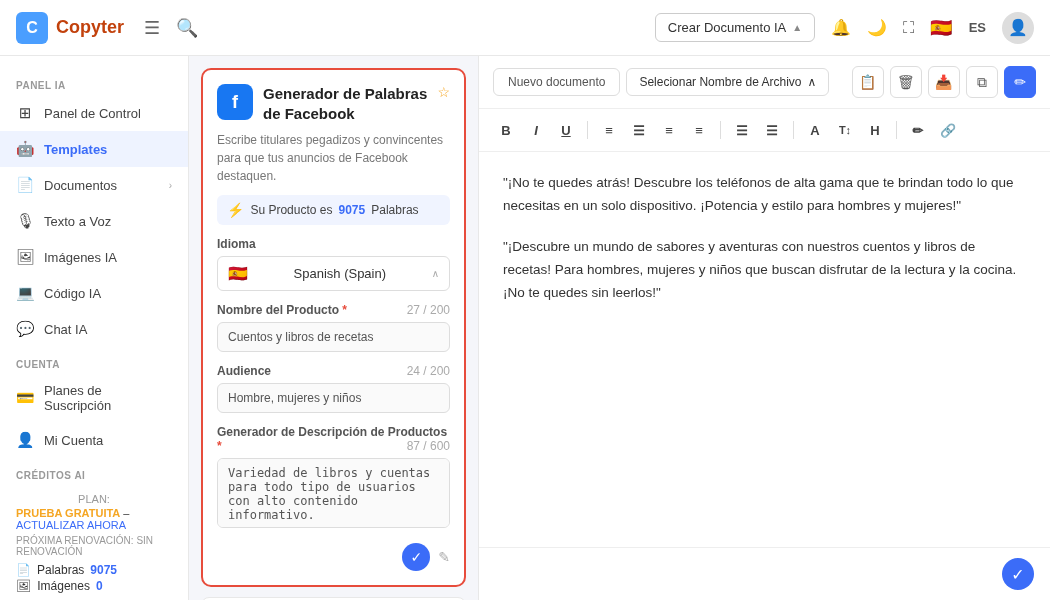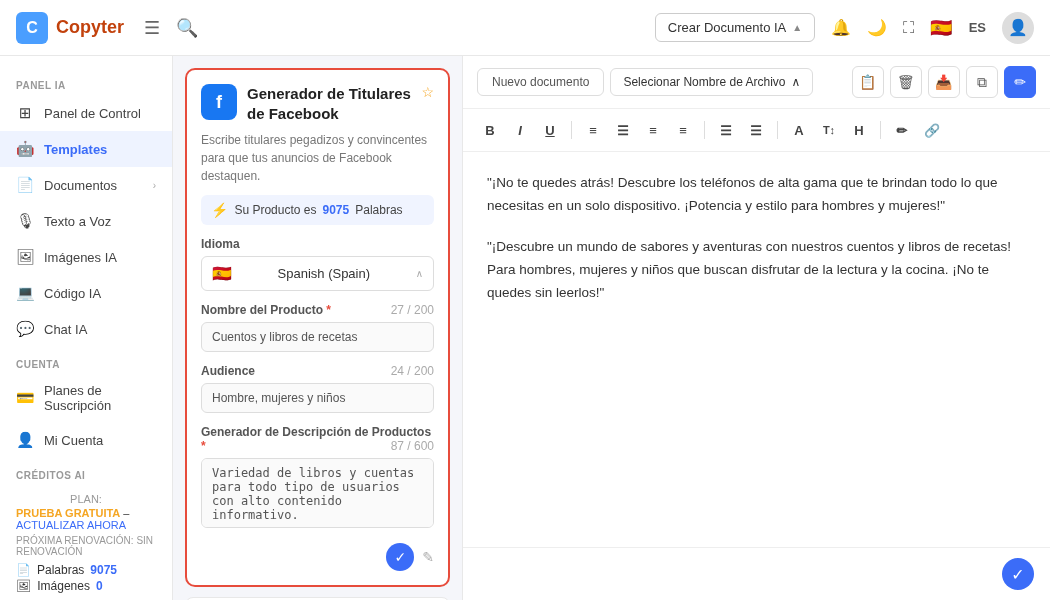--- a/index.html
+++ b/index.html
@@ -2,21 +2,21 @@
 <html><head>
   <meta charset="utf-8">
   <style>
     * { box-sizing: border-box; margin: 0; padding: 0; }
     body { font-family: 'Segoe UI', Arial, sans-serif; background: #f5f6fa; color: #333; font-size: 13px; overflow: hidden; }
 
     
     .app { display: flex; flex-direction: column; height: 600px; width: 1050px; }
     .topbar { display: flex; align-items: center; height: 56px; background: #fff; border-bottom: 1px solid #e8e8e8; padding: 0 16px; flex-shrink: 0; }
     .main { display: flex; flex: 1; overflow: hidden; }
-    .sidebar { width: 173px; background: #fff; border-right: 1px solid #e8e8e8; padding: 12px 0; flex-shrink: 0; overflow-y: auto; }
+    .sidebar { width: 189px; background: #fff; border-right: 1px solid #e8e8e8; padding: 12px 0; flex-shrink: 0; overflow-y: auto; }
     .content { flex: 1; display: flex; overflow: hidden; }
     .left-panel { width: 290px; flex-shrink: 0; overflow-y: auto; padding: 12px; background: #f5f6fa; border-right: 1px solid #e8e8e8; }
     .right-panel { flex: 1; background: #fff; display: flex; flex-direction: column; overflow: hidden; }
 
     
     .logo-area { display: flex; align-items: center; gap: 8px; margin-right: 20px; }
     .logo-box { width: 32px; height: 32px; background: #4a9eff; border-radius: 6px; display: flex; align-items: center; justify-content: center; color: #fff; font-weight: bold; font-size: 16px; }
     .logo-text { font-size: 18px; font-weight: 600; color: #c2410c; }
     .topbar-icon { cursor: pointer; color: #666; font-size: 18px; margin-right: 16px; }
     .topbar-spacer { flex: 1; }
@@ -184,21 +184,21 @@
         </div>
       </div>
     </div>
 
     <div class="content">
 
       <div class="left-panel">
         <div class="form-card">
           <div class="card-header">
             <div class="fb-icon">f</div>
-            <div class="card-title">Generador de Titulares de Facebook</div>
+            <div class="card-title">Generador de Palabras de Facebook</div>
             <span class="star-icon">☆</span>
           </div>
           <div class="card-desc">Escribe titulares pegadizos y convincentes para que tus anuncios de Facebook destaquen.</div>
           <div class="balance-bar">
             <span class="balance-icon">⚡</span>
             <span>Su Producto es</span>
             <span class="balance-val">9075</span>
             <span>Palabras</span>
           </div>
 

